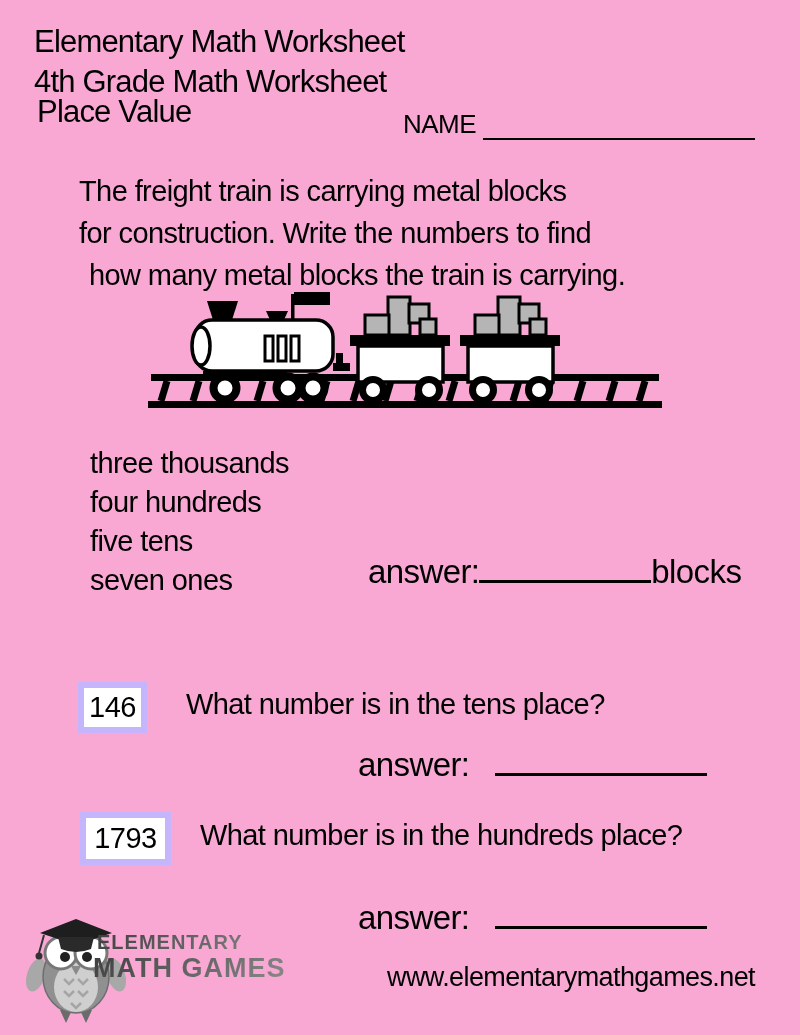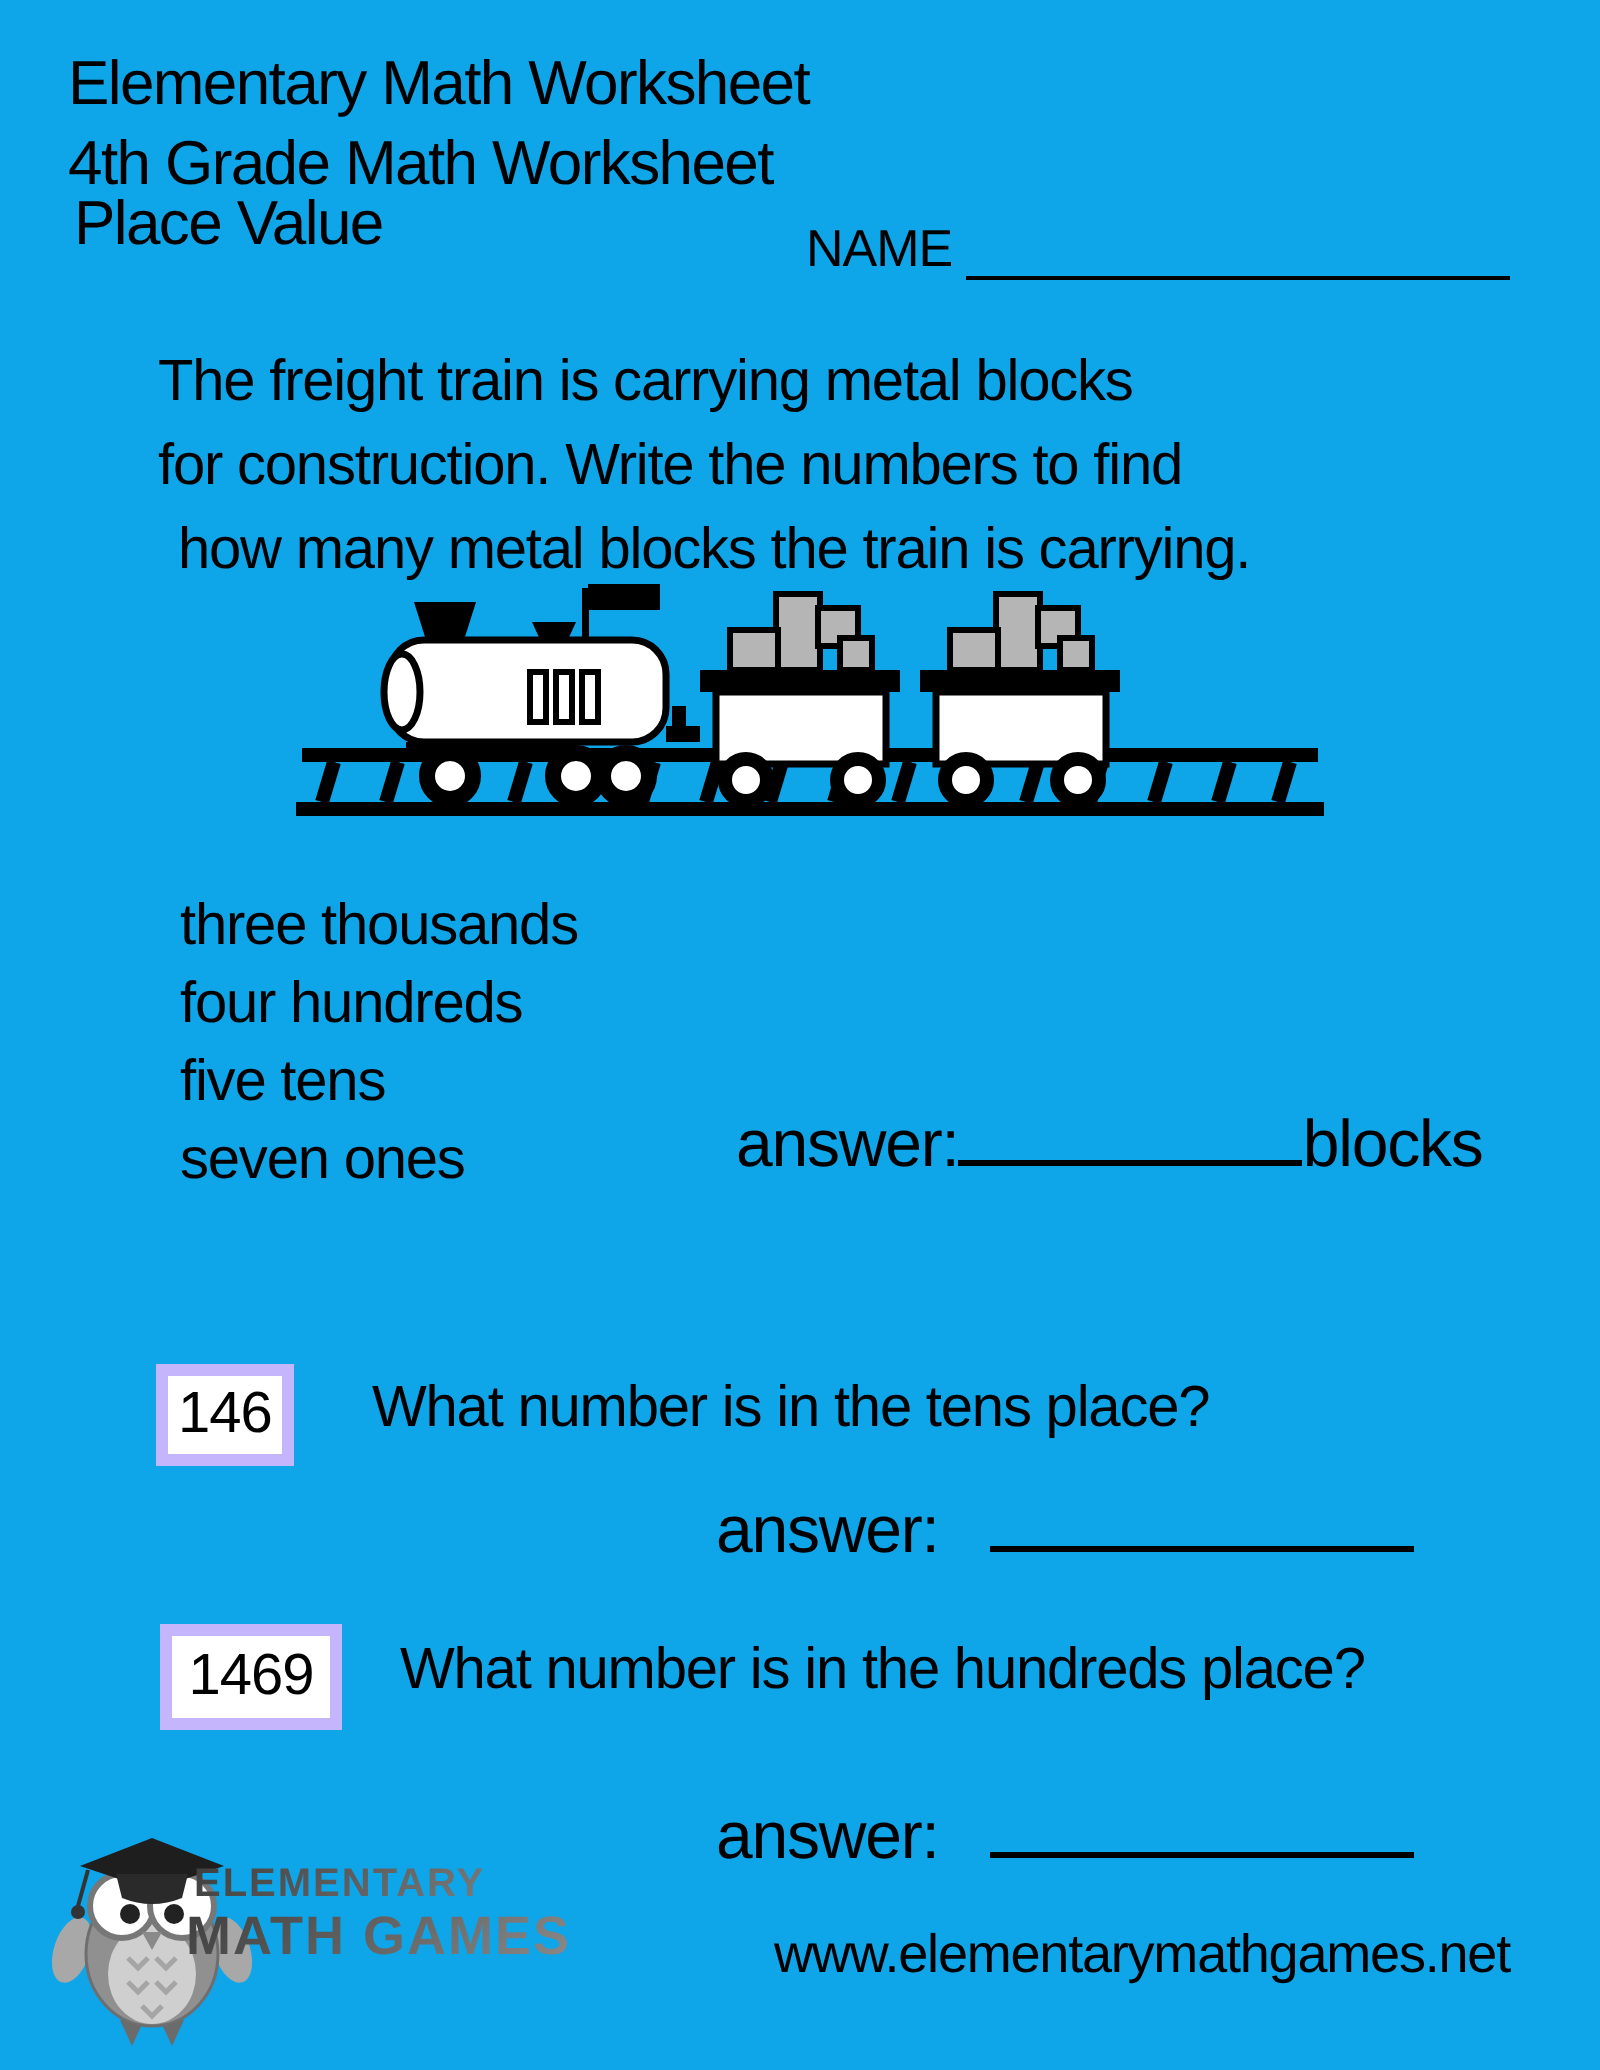--- a/index.html
+++ b/index.html
@@ -1,20 +1,20 @@
 <!DOCTYPE html>
 <html><head>
 <meta charset="utf-8">
 <style>
   html,body{margin:0;padding:0;background:#e8e8e8;}
   .sheet{
     position:relative;
     width:800px;height:1035px;
     margin:0 auto;
-    background:#0ea5e9;
+    background:#f9a8d4;
     font-family:"Liberation Sans",sans-serif;
     color:#000;
     overflow:hidden;
   }
   .abs{position:absolute;}
   .txt{letter-spacing:-0.6px;white-space:nowrap;}
 
   
   .title-line{font-size:31px;letter-spacing:-0.8px;}
   .t1{left:34px;top:24px;}
@@ -167,21 +167,21 @@
   <div class="abs num-box q1-box">
     <span>146</span>
   </div>
   <div class="abs txt q1-text">What number is in the tens place?</div>
   <div class="abs txt ans-row a1">
     <span>answer:</span>
       <span class="blank blank-sp"></span>
   </div>
 
   <div class="abs num-box q2-box">
-    <span>1469</span>
+    <span>1793</span>
   </div>
   <div class="abs txt q2-text">What number is in the hundreds place?</div>
   <div class="abs txt ans-row a2">
     <span>answer:</span>
       <span class="blank blank-sp"></span>
   </div>
 
   <svg class="abs owl" viewBox="0 0 108 112" aria-hidden="true">
     <ellipse cx="14" cy="62" rx="9" ry="17" fill="#a8a8a8" transform="rotate(18 14 62)"></ellipse>
     <ellipse cx="94" cy="62" rx="9" ry="17" fill="#a8a8a8" transform="rotate(-18 94 62)"></ellipse>

